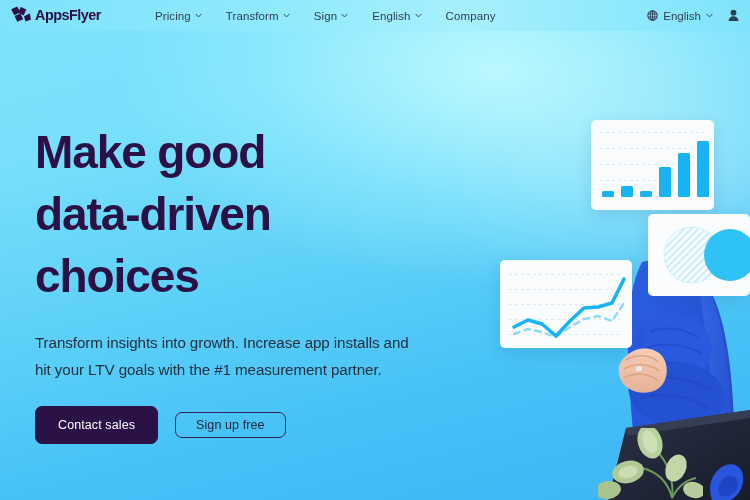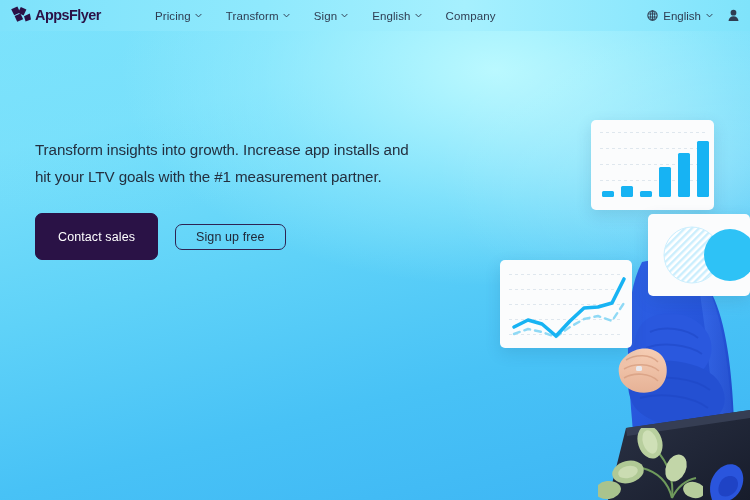--- a/index.html
+++ b/index.html
@@ -50,30 +50,30 @@
   .globe { width:11px; height:11px; display:block; }
   .avatar-ic { width:13px; height:13px; display:block; cursor:pointer; }
 
   
   .hero { position:absolute; left:35px; top:122px; z-index:20; width:400px; }
   .headline {
     font-size:46px; line-height:1.345; font-weight:700; color:#2b1146;
     letter-spacing:-1.1px;
   }
   .subhead {
-    margin-top:14px; font-size:15.2px; line-height:1.79; color:#243040;
+    margin-top:21px; font-size:15.2px; line-height:1.79; color:#243040;
     letter-spacing:-.1px; max-width:375px;
   }
   .cta-row { margin-top:23px; display:flex; gap:17px; align-items:center; }
   .btn {
     font-size:12.5px; letter-spacing:.1px; cursor:pointer; border-radius:7px;
     display:flex; align-items:center; justify-content:center; white-space:nowrap;
   }
   .btn-primary {
-    background:#2a1246; color:#ffffff; height:47px; padding:0 22px;
+    background:#2a1246; color:#ffffff; height:38px; padding:0 22px;
     border:1px solid #2a1246;
   }
   .btn-secondary {
     background:transparent; color:#20293a; height:26px; padding:0 20px;
     border:1.4px solid #2e2352;
   }
 
   
   .photo { position:absolute; right:0; bottom:0; width:300px; height:330px; z-index:10; }
 
@@ -207,20 +207,25 @@
     <div class="gridline" style="top:44px;"></div>
     <div class="gridline" style="top:59px;"></div>
     <div class="gridline" style="top:74px;"></div>
     <svg viewBox="0 0 132 88" style="position:absolute;inset:0;width:100%;height:100%">
       <polyline fill="none" stroke="#8fd9f5" stroke-width="2.4" stroke-dasharray="6 5" stroke-linecap="round" stroke-linejoin="round" points="14,74 28,69 42,72 56,77 70,67 84,59 98,56 112,61 124,43"></polyline>
       <polyline fill="none" stroke="#17b3f3" stroke-width="3.6" stroke-linecap="round" stroke-linejoin="round" points="14,67 28,60 42,64 56,76 70,61 84,48 98,47 112,43 124,19"></polyline>
     </svg>
   </div>
 
   <div class="hero">
+    <h1 class="headline">
+      <div>Make good</div>
+      <div>data-driven</div>
+      <div>choices</div>
+    </h1>
     <p class="subhead">Transform insights into growth. Increase app installs and hit your LTV goals with the #1 measurement partner.</p>
     <div class="cta-row">
       <button class="btn btn-primary">Contact sales</button>
       <button class="btn btn-secondary">Sign up free</button>
     </div>
   </div>
 
   <div class="nav">
 
     <a class="logo">

